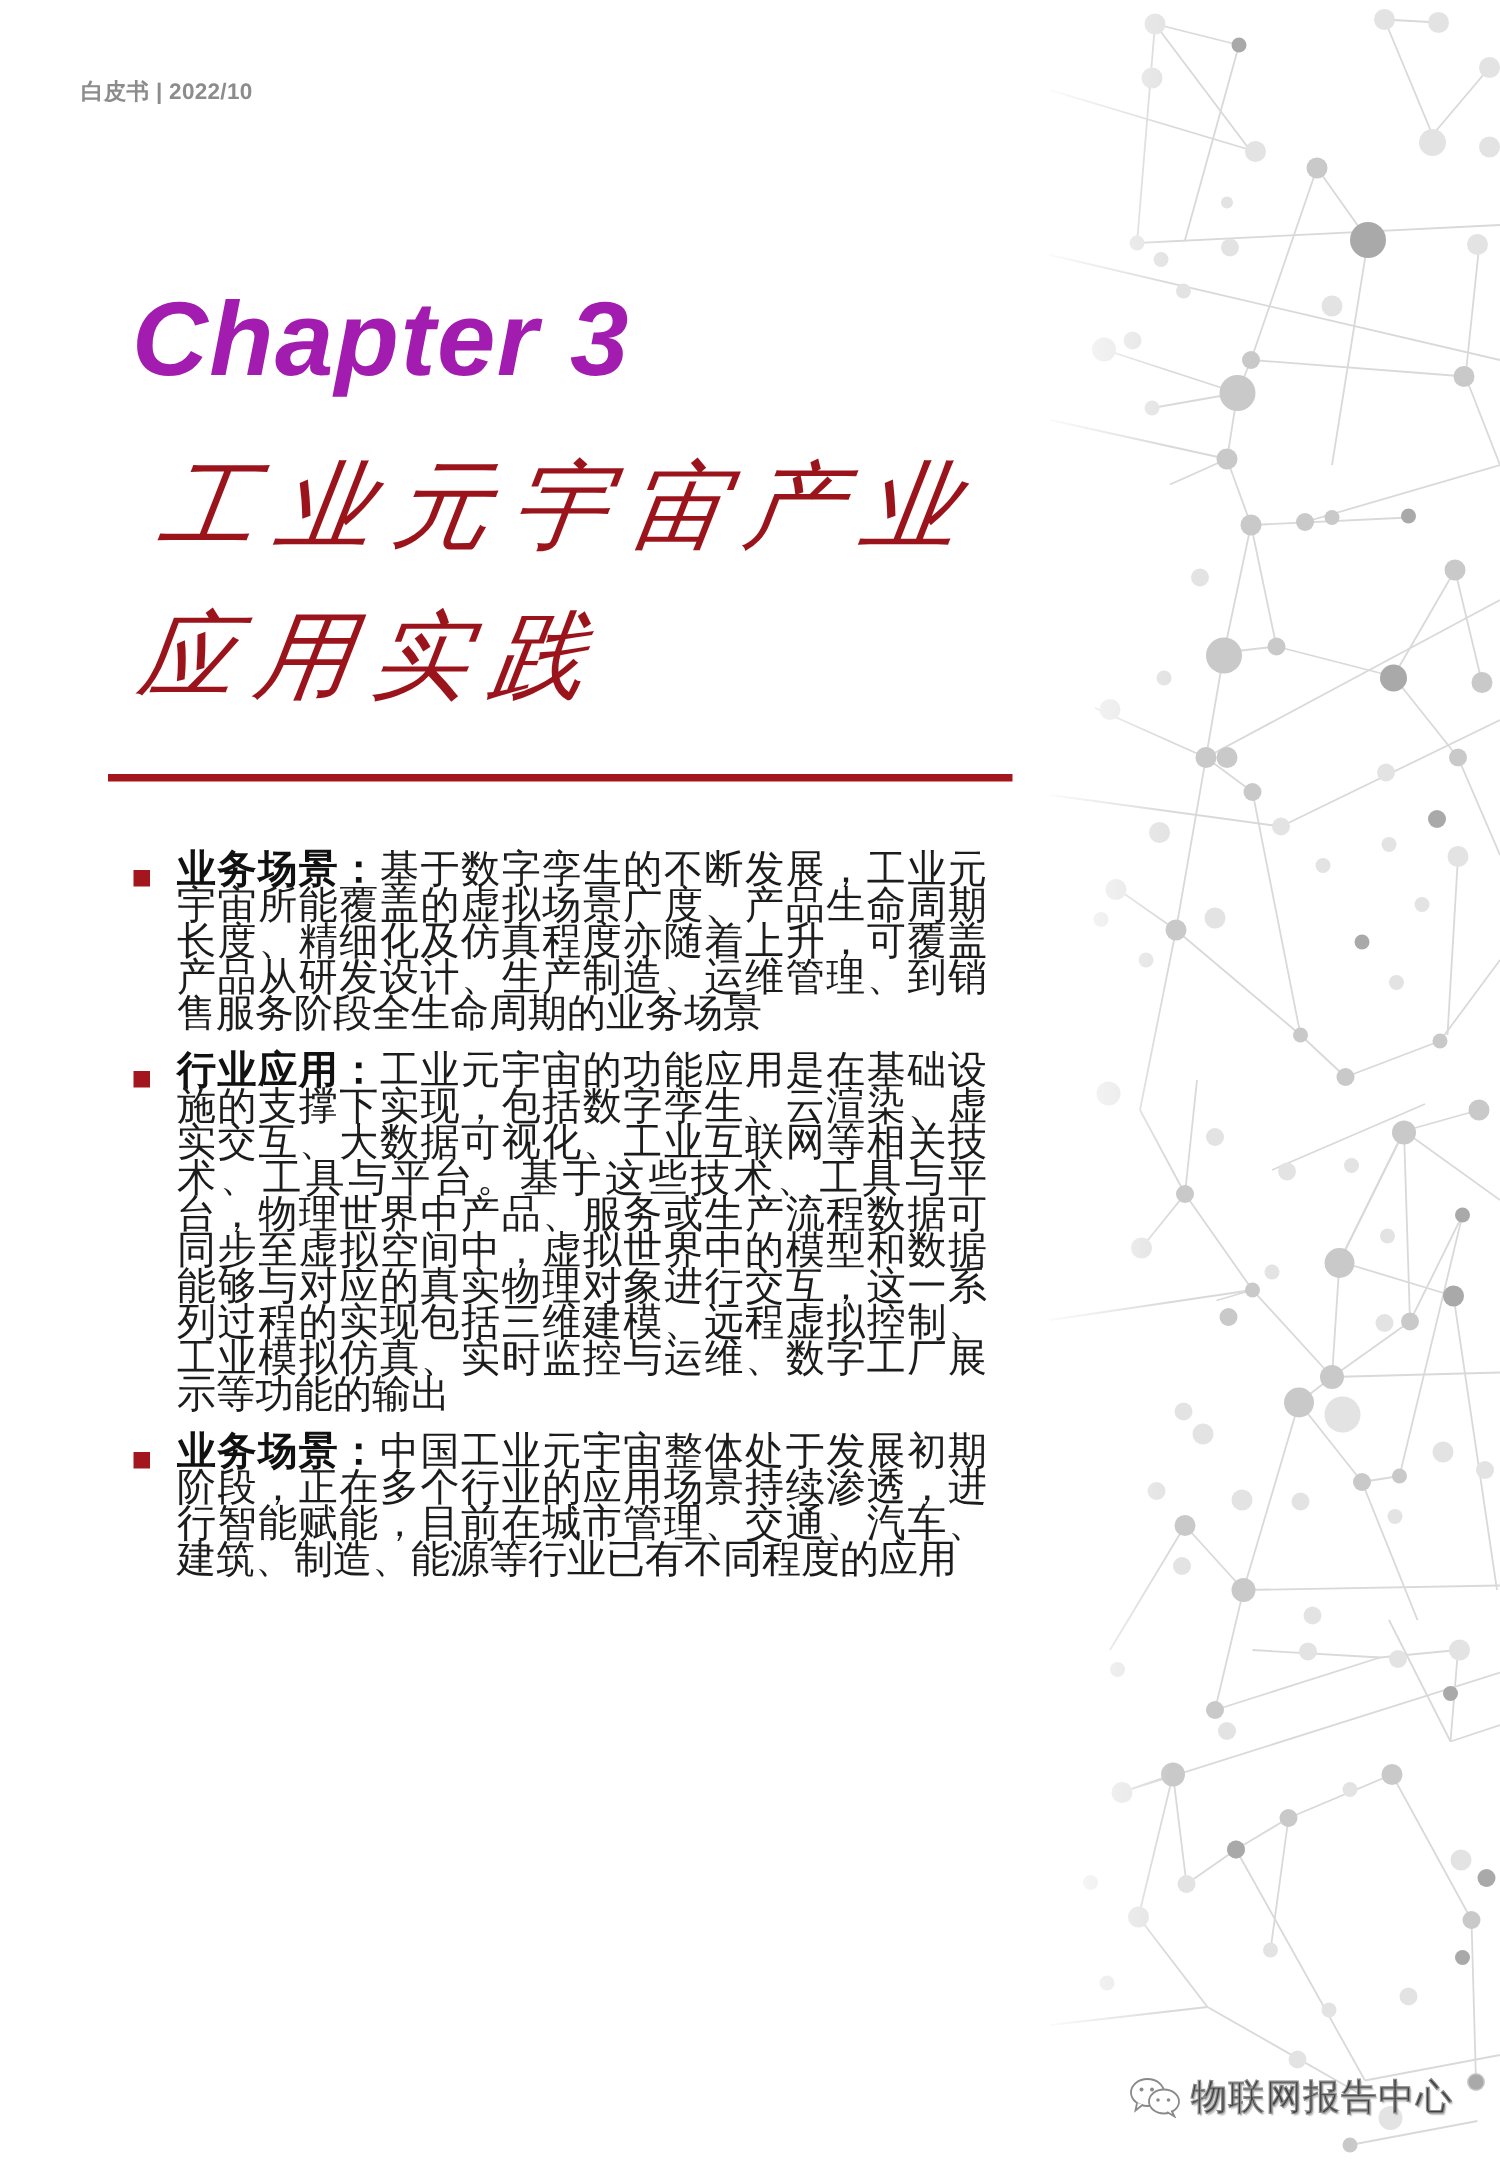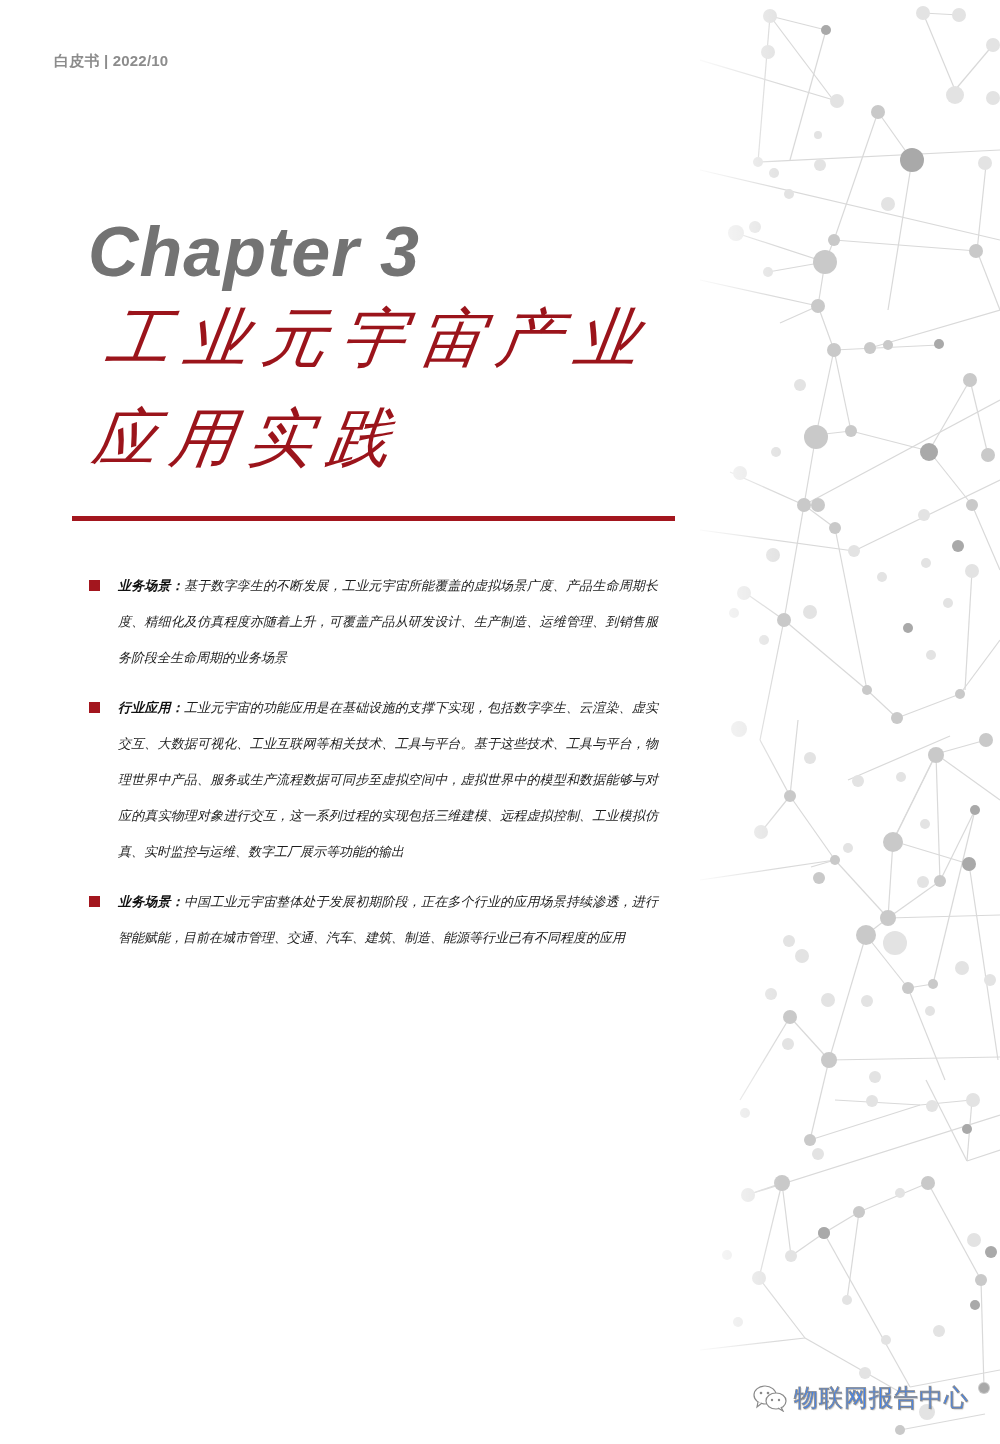--- a/index.html
+++ b/index.html
@@ -45,24 +45,23 @@
     }
     .chapter-label {
       position: absolute;
       left: 88px;
       top: 186px;
       font-family: "Liberation Sans", sans-serif;
       font-style: italic;
       font-weight: bold;
       font-size: 70px;
       line-height: 80px;
-      color: #737373;
+      color: #a21caf;
       letter-spacing: 1px;
       z-index: 2;
-      margin-top: 26px;
     }
     .chapter-title {
       position: absolute;
       left: 86px;
       top: 288px;
       width: 600px;
       font-family: "DejaVu Sans", sans-serif;
       font-style: italic;
       font-size: 64px;
       line-height: 100px;
@@ -89,25 +88,24 @@
       position: absolute;
       left: 88px;
       top: 568px;
       width: 570px;
       z-index: 2;
     }
     .bullet-item {
       position: relative;
       padding-left: 30px;
       margin-bottom: 14px;
-      font-size: 13px;
-      line-height: 36px;
+      font-size: 26px;
+      line-height: 24px;
       color: #1c1c1c;
       text-align: justify;
-      font-style: italic;
     }
     .bullet-square {
       position: absolute;
       left: 1px;
       top: 12px;
       width: 11px;
       height: 11px;
       background: #a3161e;
     }
     .bullet-term {
@@ -122,21 +120,21 @@
       align-items: center;
       z-index: 3;
     }
     .watermark-icon {
       width: 36px;
       height: 28px;
       margin-right: 6px;
     }
     .watermark-text {
       font-size: 24px;
-      color: #3b82f6;
+      color: #404040;
       letter-spacing: 1px;
       -webkit-text-stroke: 0.8px #8a8a8a;
       text-shadow: 1px 1px 1px rgba(0,0,0,0.25);
       text-align: right;
     }
   </style>
 </head>
 <body>
 
 <svg class="network-bg" viewBox="0 0 300 1444" xmlns="http://www.w3.org/2000/svg">

